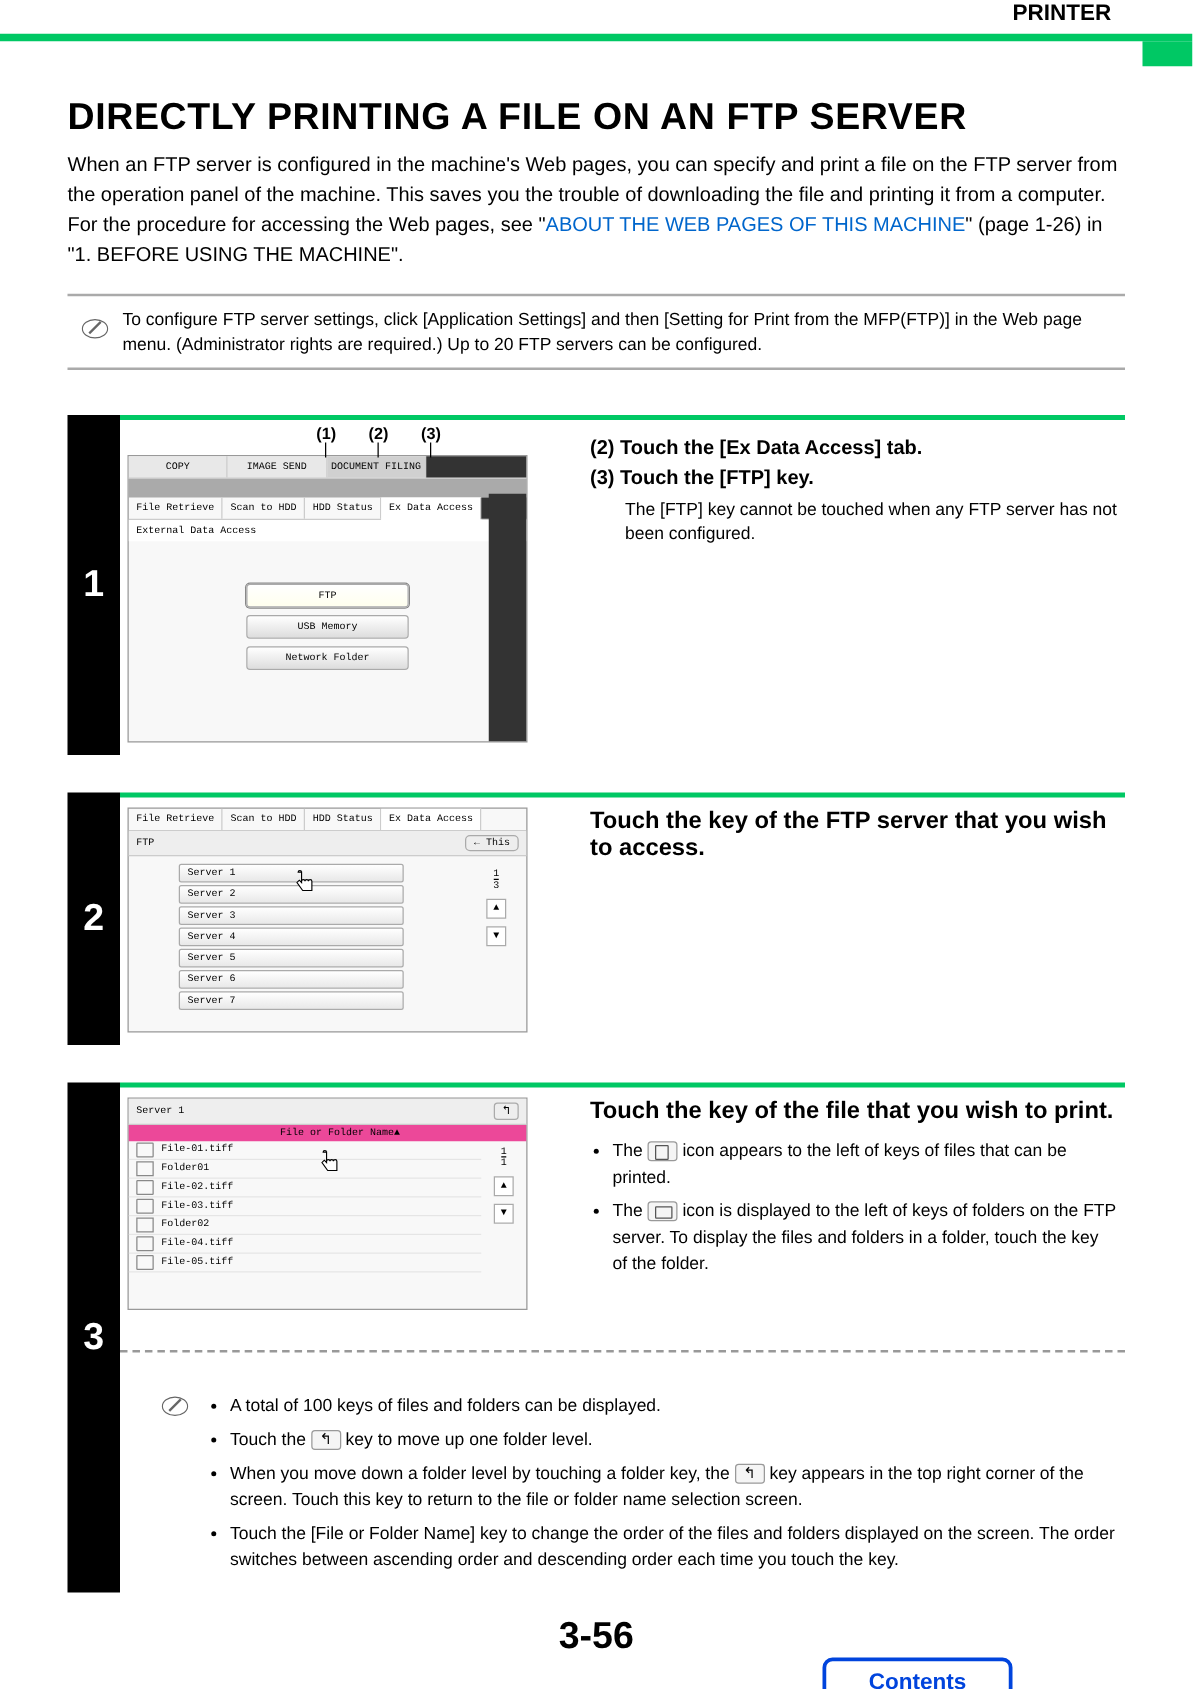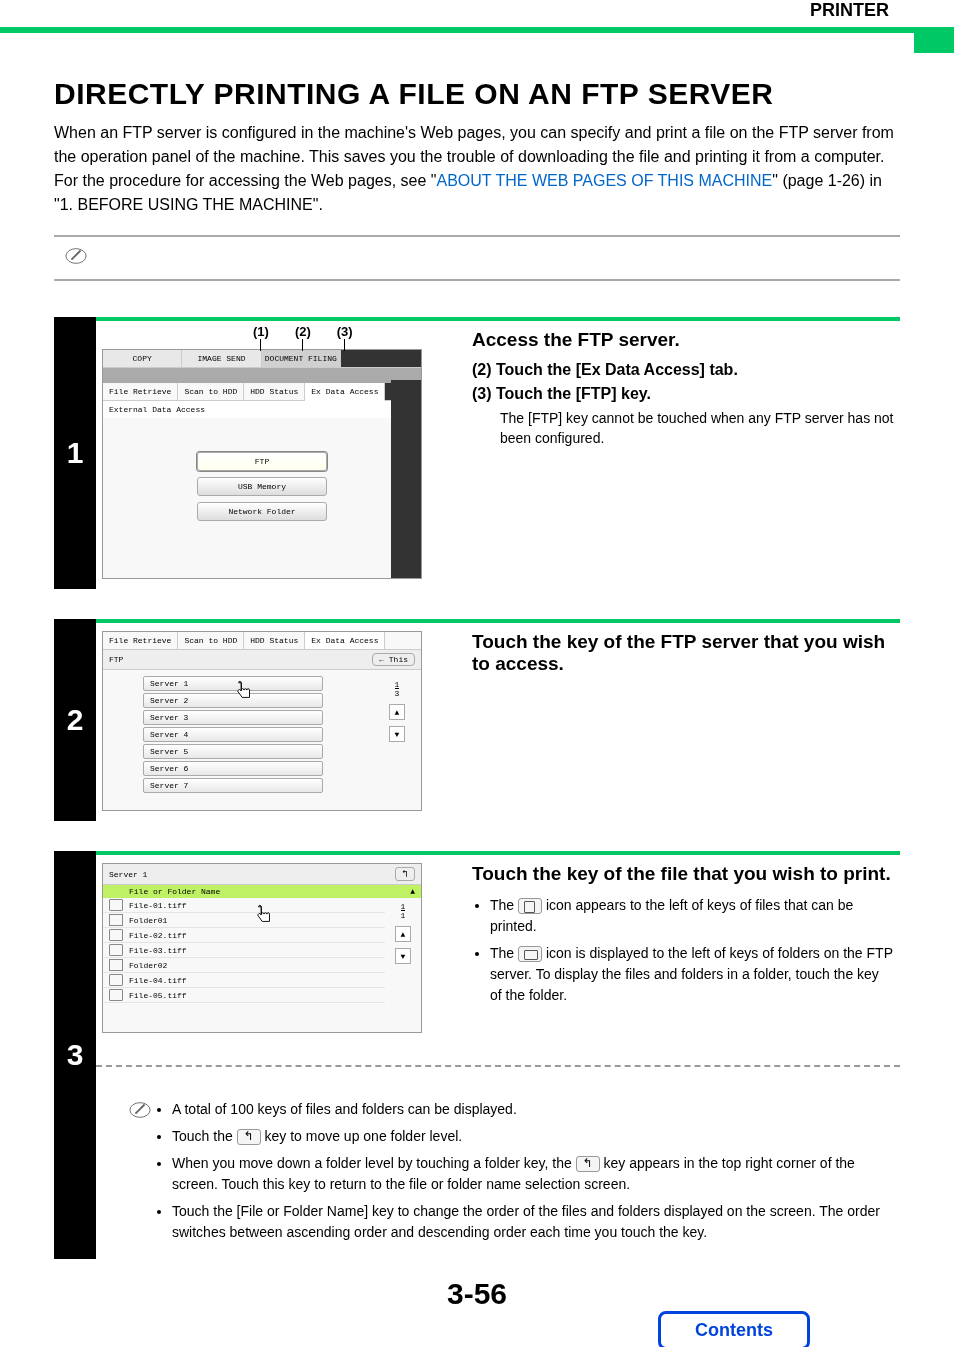--- a/index.html
+++ b/index.html
@@ -53,29 +53,29 @@
   .screen2 .titlebar { display: flex; justify-content: space-between; padding: 3px 6px; background: #eee; border-bottom: 1px solid #ccc; align-items: center; }
   .screen2 .backbtn { border: 1px solid #aaa; border-radius: 4px; padding: 1px 6px; font-size: 8px; }
   .screen2 .serverlist { padding: 6px 0 6px 40px; }
   .screen2 .srv { width: 180px; border: 1px solid #aaa; background: linear-gradient(#fff,#e8e8e8); padding: 2px 6px; margin-bottom: 2px; border-radius: 2px; }
   .screen2 .hand { position: absolute; top: 48px; left: 130px; width: 22px; height: 22px; }
   .screen2 .pager { position: absolute; right: 16px; top: 48px; text-align: center; font-size: 8px; }
   .screen2 .pagebtn { border: 1px solid #aaa; width: 16px; height: 16px; margin-top: 6px; background: #fff; display: flex; align-items: center; justify-content: center; }
   .screen3 { width: 320px; height: 170px; }
   .screen3 .titlebar { display: flex; justify-content: space-between; padding: 3px 6px; background: #eee; border-bottom: 1px solid #ccc; align-items: center; }
   .screen3 .upbtn { border: 1px solid #aaa; border-radius: 3px; padding: 0 6px; font-size: 10px; }
-  .screen3 .colhead { background: #bef264; padding: 2px 6px 2px 26px; display: flex; justify-content: space-between; }
+  .screen3 .colhead { background: #ec4899; padding: 2px 6px 2px 26px; display: flex; justify-content: center; }
   .screen3 .filerow { display: flex; align-items: center; border-bottom: 1px solid #e5e5e5; padding: 1px 6px; }
   .screen3 .ficon { width: 14px; height: 12px; border: 1px solid #888; margin-right: 6px; border-radius: 1px; flex-shrink: 0; }
   .screen3 .ficon.folder { border-radius: 0; }
   .screen3 .hand { position: absolute; top: 40px; left: 150px; width: 22px; height: 22px; }
   .screen3 .pager { position: absolute; right: 10px; top: 38px; text-align: center; font-size: 8px; }
   .screen3 .pagebtn { border: 1px solid #aaa; width: 16px; height: 16px; margin-top: 6px; background: #fff; display: flex; align-items: center; justify-content: center; }
   .dashed-sep { border: none; border-top: 2px dashed #999; margin: 12px 0; }
-  .step3-notes { display: flex; align-items: flex-start; padding-left: 30px; }
+  .step3-notes { display: flex; align-items: flex-start; gap: 12px; padding-left: 30px; }
   .step3-notes .note-icon { width: 28px; }
   .step3-notes ul { flex: 1; }
   .page-num { text-align: center; font-weight: bold; font-size: 30px; margin-top: 18px; }
   .contents-btn { position: absolute; right: 90px; border: 3px solid #0044dd; border-radius: 8px; padding: 6px 34px; color: #0044dd; font-weight: bold; font-size: 18px; background: #fff; display: inline-block; }
   .footer-row { position: relative; height: 50px; margin-top: 10px; }
 </style>
 </head>
 <body>
 
 <div class="printer-label">PRINTER</div>
@@ -91,20 +91,21 @@
   <span>When an FTP server is configured in the machine's Web pages, you can specify and print a file on the FTP server from the operation panel of the machine. This saves you the trouble of downloading the file and printing it from a computer. For the procedure for accessing the Web pages, see "</span><span class="link">ABOUT THE WEB PAGES OF THIS MACHINE</span><span>" (page 1-26) in "1. BEFORE USING THE MACHINE".</span>
 </p>
 
 <div class="note-box">
   <div class="note-icon">
     <svg viewBox="0 0 24 24">
           <ellipse cx="12" cy="12" rx="11" ry="8" fill="none" stroke="#666" stroke-width="1"></ellipse>
           <line x1="7" y1="16" x2="17" y2="6" stroke="#666" stroke-width="2"></line>
         </svg>
   </div>
+  <div class="note-text">To configure FTP server settings, click [Application Settings] and then [Setting for Print from the MFP(FTP)] in the Web page menu. (Administrator rights are required.) Up to 20 FTP servers can be configured.</div>
 </div>
 
 <div class="step">
   <div class="step-num-col">
         <div class="step-num">1</div>
       </div>
   <div class="step-body">
     <div class="step-screen-col">
       <div class="screen screen1">
         <div class="callouts">
@@ -128,21 +129,20 @@
         </div>
         <div class="panel-title">External Data Access</div>
         <div style="height:28px"></div>
         <div class="bigbtn sel">FTP</div>
         <div class="bigbtn">USB Memory</div>
         <div class="bigbtn">Network Folder</div>
         <div style="position:absolute;right:0;top:30px;bottom:0;width:30px;background:#333"></div>
       </div>
     </div>
     <div class="step-text-col">
-      <div class="step-title">Access the FTP server.</div>
       <div class="substep"><b>(2)  Touch the [Ex Data Access] tab.</b></div>
       <div class="substep"><b>(3)  Touch the [FTP] key.</b></div>
       <div class="subnote">The [FTP] key cannot be touched when any FTP server has not been configured.</div>
     </div>
   </div>
 </div>
 
 <div class="step">
   <div class="step-num-col">
         <div class="step-num">2</div>

